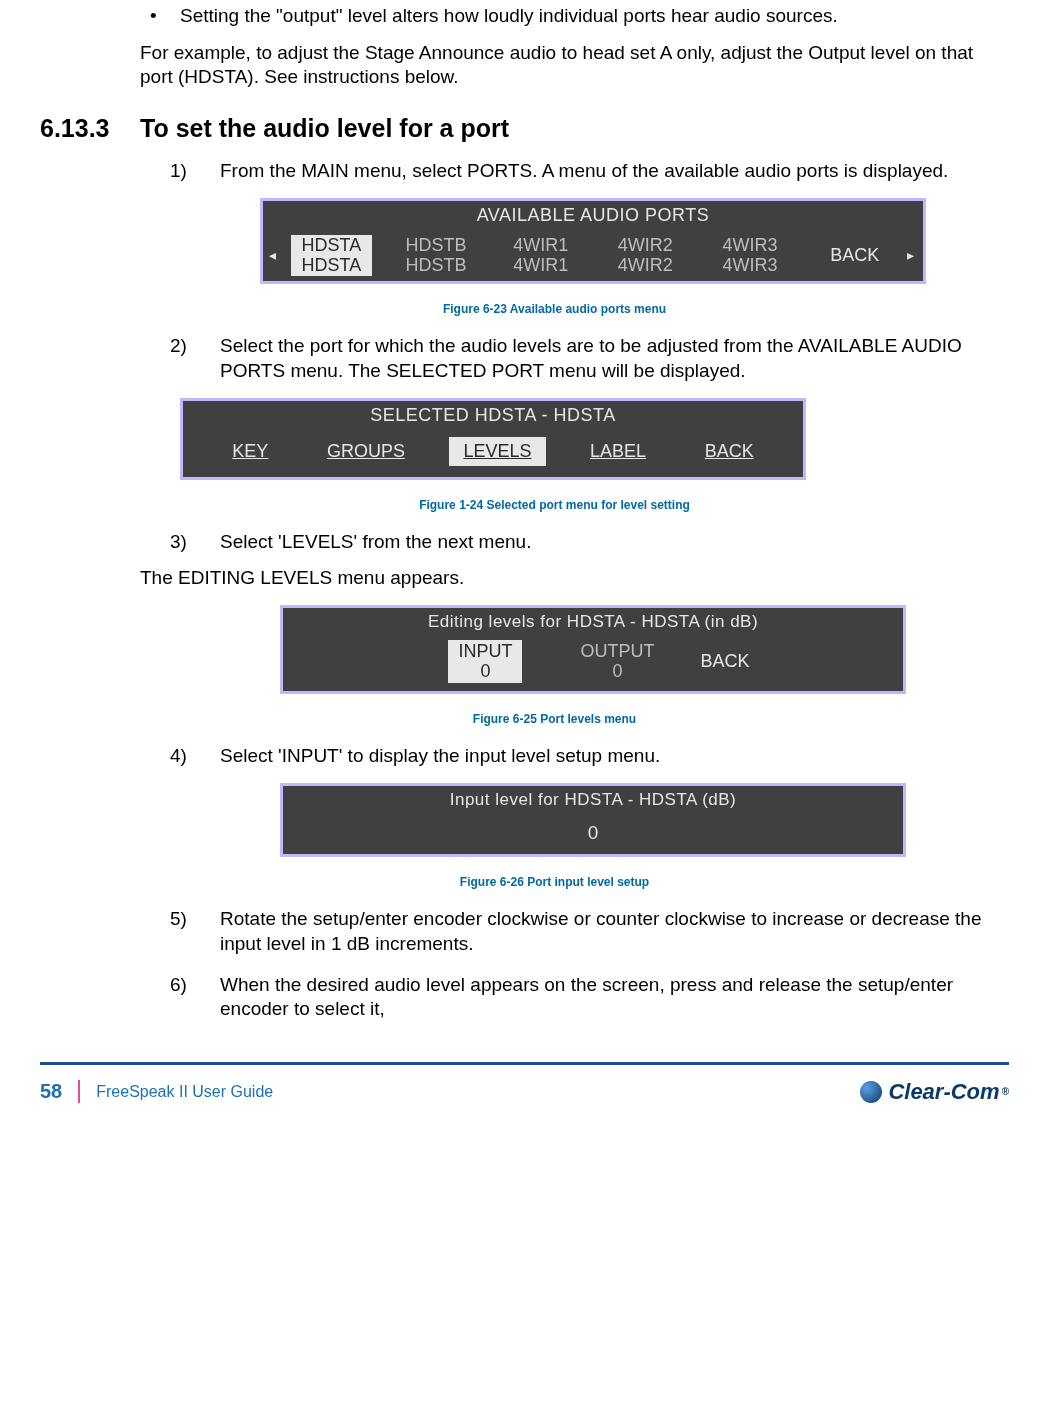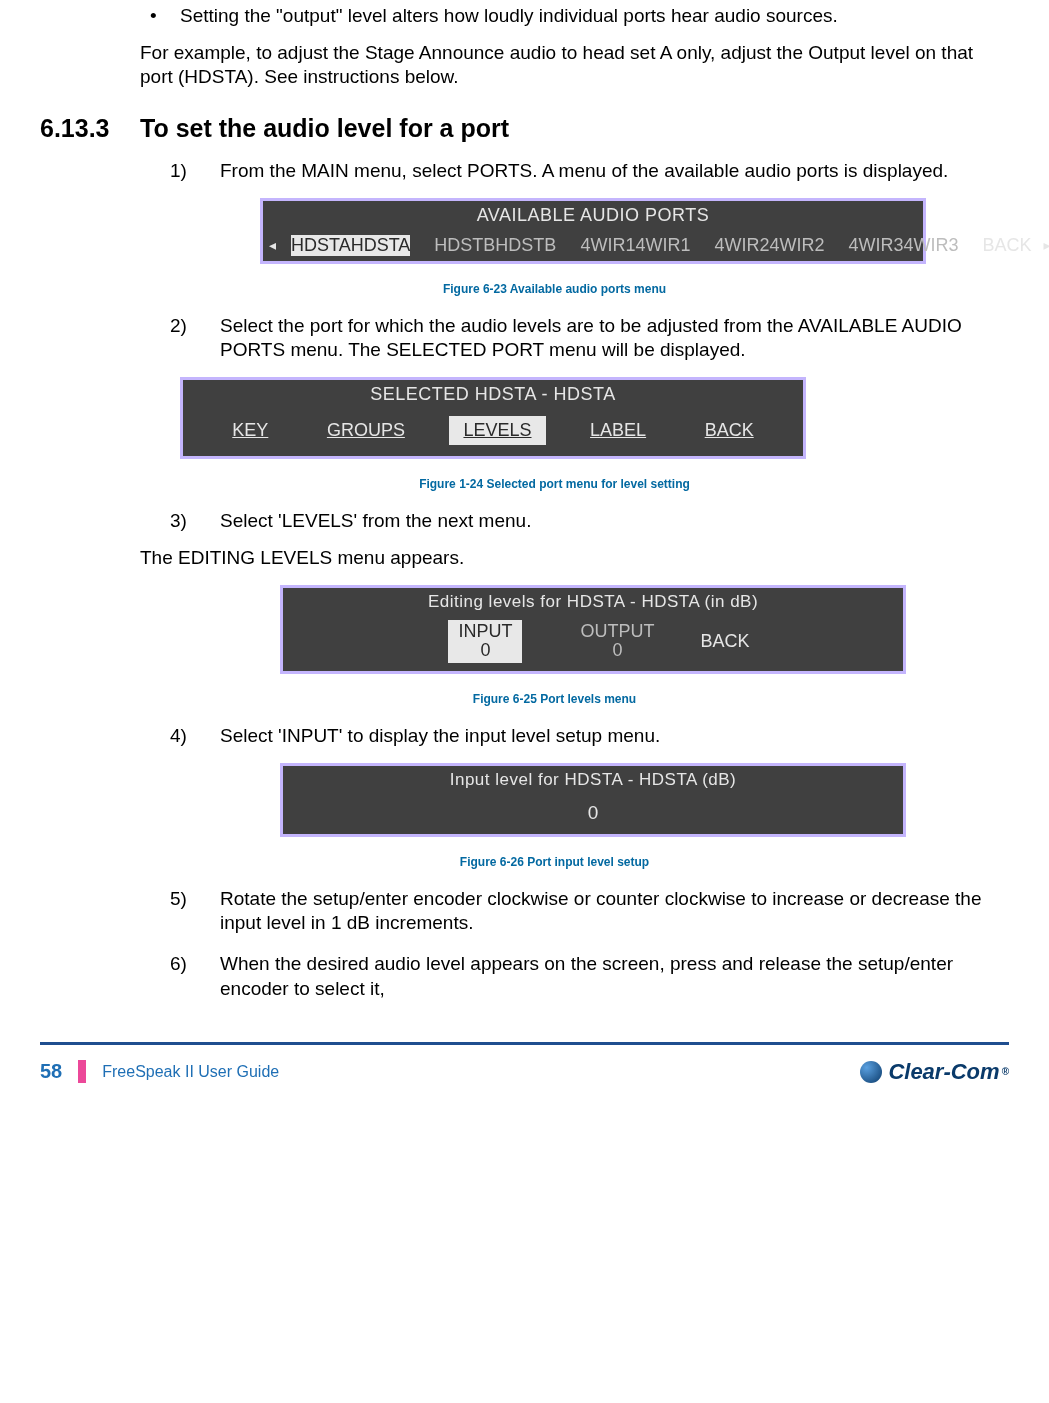--- a/index.html
+++ b/index.html
@@ -93,21 +93,21 @@
   .lcd-arrow {
     color: #e6e6e6;
     font-size: 14px;
     padding: 0 4px;
   }
   .lcd-body2 { font-size: 18px; }
 
   .lcd-ports { width: 660px; margin-left: 160px; }
   .lcd-ports .lcd-cell { flex: 1; }
   .lcd-ports .col-narrow { flex:none; width:10px; padding:0; }
-  .lcd-ports .two-line { display:flex; flex-direction:row; line-height:1.15; }
+  .lcd-ports .two-line { display:flex; flex-direction:column; line-height:1.15; }
 
   .lcd-selected-port { width: 620px; margin-left: 80px; }
   .lcd-selected-port .lcd-row { justify-content: space-around; padding: 6px 20px 10px 20px; }
   .lcd-selected-port .lcd-cell { padding: 4px 14px; text-decoration: underline; }
 
   .lcd-levels { width: 620px; margin-left: 180px; }
   .lcd-levels .lcd-row { justify-content: center; padding: 4px 20px 8px 20px; }
   .lcd-levels .col2 { display:flex; flex-direction:column; align-items:center; line-height:1.1; margin: 0 24px; padding:2px 10px; }
 
   .lcd-input { width: 620px; margin-left: 180px; }
@@ -122,21 +122,21 @@
     justify-content: space-between;
     margin-left: 40px;
     margin-right: 40px;
   }
   .footer-left { display:flex; align-items:center; }
   .page-num {
     color: #1f6fb5;
     font-weight: bold;
     font-size: 20px;
     padding-right: 16px;
-    border-right: 8px solid #ec4899;
+    border-right: 2px solid #ec4899;
     margin-right: 16px;
   }
   .guide-title {
     color: #1f6fb5;
     font-size: 16px;
   }
   .logo {
     display:flex; align-items:center;
     font-weight: bold;
     font-style: italic;

